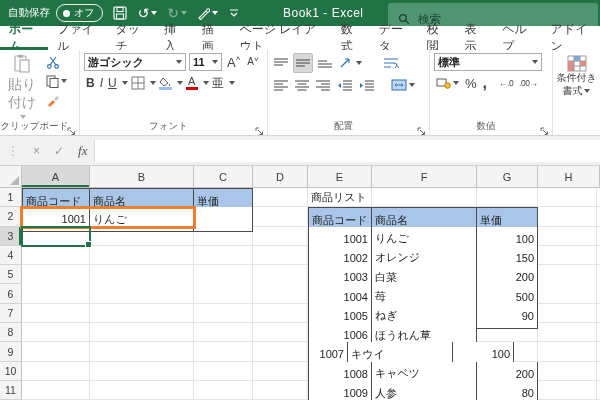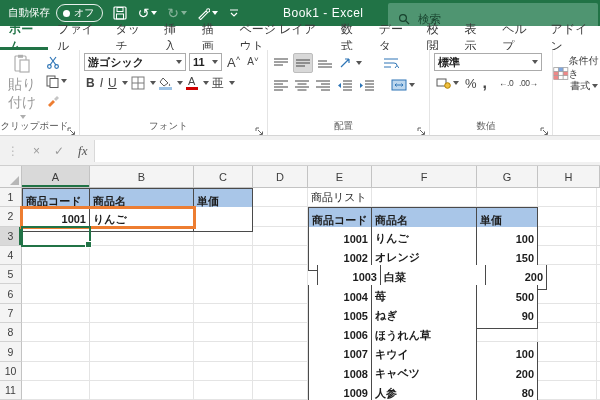--- a/index.html
+++ b/index.html
@@ -67,21 +67,21 @@
   #rowheads{position:absolute;top:22px;left:0;width:22px;}
   .rh{box-sizing:border-box;width:22px;height:19.3px;background:#f4f4f4;border-right:1px solid #c3c3c3;
     border-bottom:1px solid #d2d2d2;display:flex;align-items:center;justify-content:center;
     font-size:10.5px;color:#3c3c3c;}
   .rh.sel{background:#d9d9d9;box-shadow:inset -2px 0 0 #217346;}
   #hlines{position:absolute;top:22px;left:22px;right:0;bottom:0;
     background:repeating-linear-gradient(to bottom,transparent 0,transparent 18.3px,#e4e4e4 18.3px,#e4e4e4 19.3px);}
   .vline{position:absolute;top:22px;height:212px;width:1px;background:#e4e4e4;}
   .trow{position:absolute;display:flex;}
   .tcell{box-sizing:border-box;height:19.3px;border-right:1px solid #4a4a4a;border-bottom:1px solid #4a4a4a;
-    font-size:11px;display:flex;align-items:center;padding:12px 3px;color:#1c1c1c;background:#fff;overflow:hidden;white-space:nowrap;font-weight:bold;}
+    font-size:11px;display:flex;align-items:center;padding:12px 3px;color:#1c1c1c;background:#fff;overflow:hidden;white-space:nowrap;}
   .trow.first .tcell{border-top:1px solid #4a4a4a;}
   .trow .tcell:first-child{border-left:1px solid #4a4a4a;}
   .tcell.hdr{background:#a9c6e8;}
   .tcell.num{justify-content:flex-end;}
   #orange-box{position:absolute;left:20px;top:39.6px;width:176px;height:23px;
     border:3px solid #ed7d31;box-sizing:border-box;pointer-events:none;}
   #active-cell{position:absolute;left:21px;top:59.9px;width:70px;height:21px;
     border:2px solid #217346;box-sizing:border-box;background:transparent;}
   #active-cell .handle{position:absolute;right:-3px;bottom:-3px;width:5px;height:5px;background:#217346;border:1px solid #fff;}
   #list-title{position:absolute;left:311px;top:24px;font-size:11px;color:#1c1c1c;}
@@ -354,21 +354,21 @@
     </div>
     <div class="glabel">数値</div>
     <div class="launcher">
       <svg width="9" height="9" viewBox="0 0 9 9">
         <path d="M1 1 h3 M1 1 v3 M3 3 l4 4 M7.5 4.5 v3 h-3" fill="none" stroke="#666"></path>
       </svg>
     </div>
   </div>
 
   <div class="rgroup" style="width:47px;border-right:none">
-    <div style="display:flex;flex-direction:row;align-items:center;padding-top:5px">
+    <div style="display:flex;flex-direction:column;align-items:center;padding-top:5px">
       <svg width="20" height="17" viewBox="0 0 20 17">
         <rect x="1" y="1" width="18" height="15" fill="#fff" stroke="#9a9a9a"></rect>
         <rect x="1" y="6" width="6" height="5" fill="#e88"></rect>
         <rect x="1" y="11" width="6" height="5" fill="#e88"></rect>
         <rect x="7" y="1" width="6" height="5" fill="#7ea6e0"></rect>
         <rect x="13" y="6" width="6" height="5" fill="#e88"></rect>
         <path d="M7 1v15 M13 1v15 M1 6h18 M1 11h18" stroke="#9a9a9a" fill="none"></path>
       </svg>
       <div class="twolines">
         <span>条件付き</span>
@@ -452,41 +452,41 @@
   <div class="trow" style="left:308px;top:60.6px">
     <div class="tcell num" style="width:64px">1001</div>
     <div class="tcell" style="width:105px">りんご</div>
     <div class="tcell num" style="width:61px">100</div>
   </div>
   <div class="trow" style="left:308px;top:79.9px">
     <div class="tcell num" style="width:64px">1002</div>
     <div class="tcell" style="width:105px">オレンジ</div>
     <div class="tcell num" style="width:61px">150</div>
   </div>
-  <div class="trow" style="left:317px;top:99.2px">
+  <div class="trow" style="left:308px;top:99.2px">
     <div class="tcell num" style="width:64px">1003</div>
     <div class="tcell" style="width:105px">白菜</div>
     <div class="tcell num" style="width:61px">200</div>
   </div>
   <div class="trow" style="left:308px;top:118.5px">
     <div class="tcell num" style="width:64px">1004</div>
     <div class="tcell" style="width:105px">苺</div>
     <div class="tcell num" style="width:61px">500</div>
   </div>
   <div class="trow" style="left:308px;top:137.8px">
     <div class="tcell num" style="width:64px">1005</div>
     <div class="tcell" style="width:105px">ねぎ</div>
     <div class="tcell num" style="width:61px">90</div>
   </div>
   <div class="trow" style="left:308px;top:157.1px">
     <div class="tcell num" style="width:64px">1006</div>
     <div class="tcell" style="width:105px">ほうれん草</div>
   </div>
   <div class="trow" style="left:308px;top:176.4px">
-    <div class="tcell num" style="width:64px">1007</div>
+    <div class="tcell num" style="width:40px">1007</div>
     <div class="tcell" style="width:105px">キウイ</div>
     <div class="tcell num" style="width:61px">100</div>
   </div>
   <div class="trow" style="left:308px;top:195.7px">
     <div class="tcell num" style="width:64px">1008</div>
     <div class="tcell" style="width:105px">キャベツ</div>
     <div class="tcell num" style="width:61px">200</div>
   </div>
   <div class="trow" style="left:308px;top:215px">
     <div class="tcell num" style="width:64px">1009</div>

